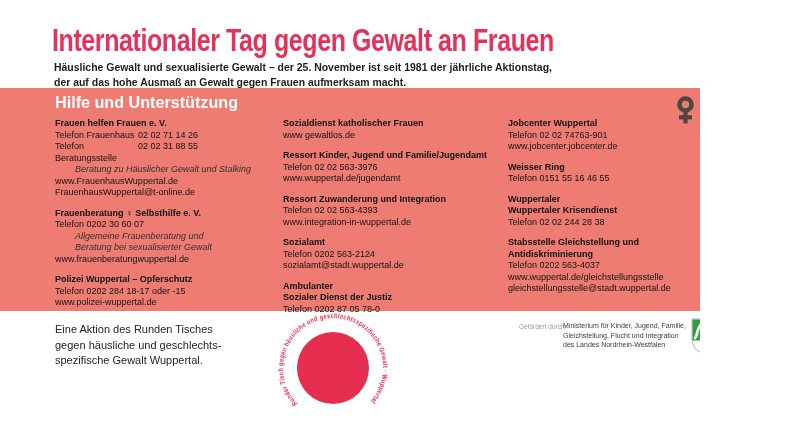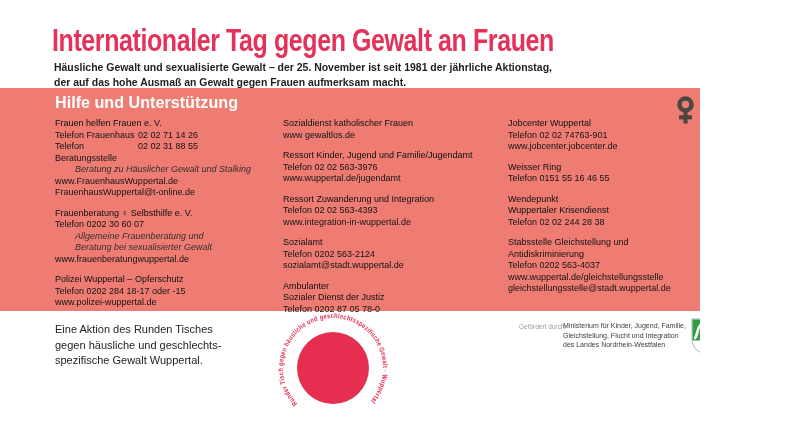--- a/index.html
+++ b/index.html
@@ -34,21 +34,21 @@
     position:absolute;left:55px;top:5px;
     font-size:17px;font-weight:bold;color:#fff;
     transform:scaleX(0.95);transform-origin:left top;white-space:nowrap;
   }
   .col{position:absolute;top:30px;}
   .col1{left:55px;width:222px;}
   .col2{left:283px;width:218px;}
   .col3{left:508px;width:210px;}
   .entry{margin-bottom:9px;}
   .entry > div{font-size:9px;line-height:11.5px;color:#141414;}
-  .entry .b{font-weight:normal;color:#101010;}
+  .entry .b{font-weight:bold;color:#101010;}
   .entry .i{font-style:italic;color:#33302e;margin-left:20px;}
   .pair{display:flex;}
   .pair .lbl{width:83px;flex:0 0 83px;}
   
   .hotline{
     position:absolute;left:674px;top:8px;display:flex;gap:15px;
     color:var(--logo-dark);
   }
   .hotline .txt{display:flex;flex-direction:column;}
   .hotline .l1{
@@ -170,21 +170,21 @@
         <div class="entry">
           <div class="b">Jobcenter Wuppertal</div>
           <div>Telefon 02 02 74763-901</div>
           <div>www.jobcenter.jobcenter.de</div>
         </div>
         <div class="entry">
           <div class="b">Weisser Ring</div>
           <div>Telefon 0151 55 16 46 55</div>
         </div>
         <div class="entry">
-          <div class="b">Wendepunkt</div>
+          <div class="b">Wuppertaler</div>
           <div class="b">Wuppertaler Krisendienst</div>
           <div>Telefon 02 02 244 28 38</div>
         </div>
         <div class="entry">
           <div class="b">Stabsstelle Gleichstellung und</div>
           <div class="b">Antidiskriminierung</div>
           <div>Telefon 0202 563-4037</div>
           <div>www.wuppertal.de/gleichstellungsstelle</div>
           <div>gleichstellungsstelle@stadt.wuppertal.de</div>
         </div>

